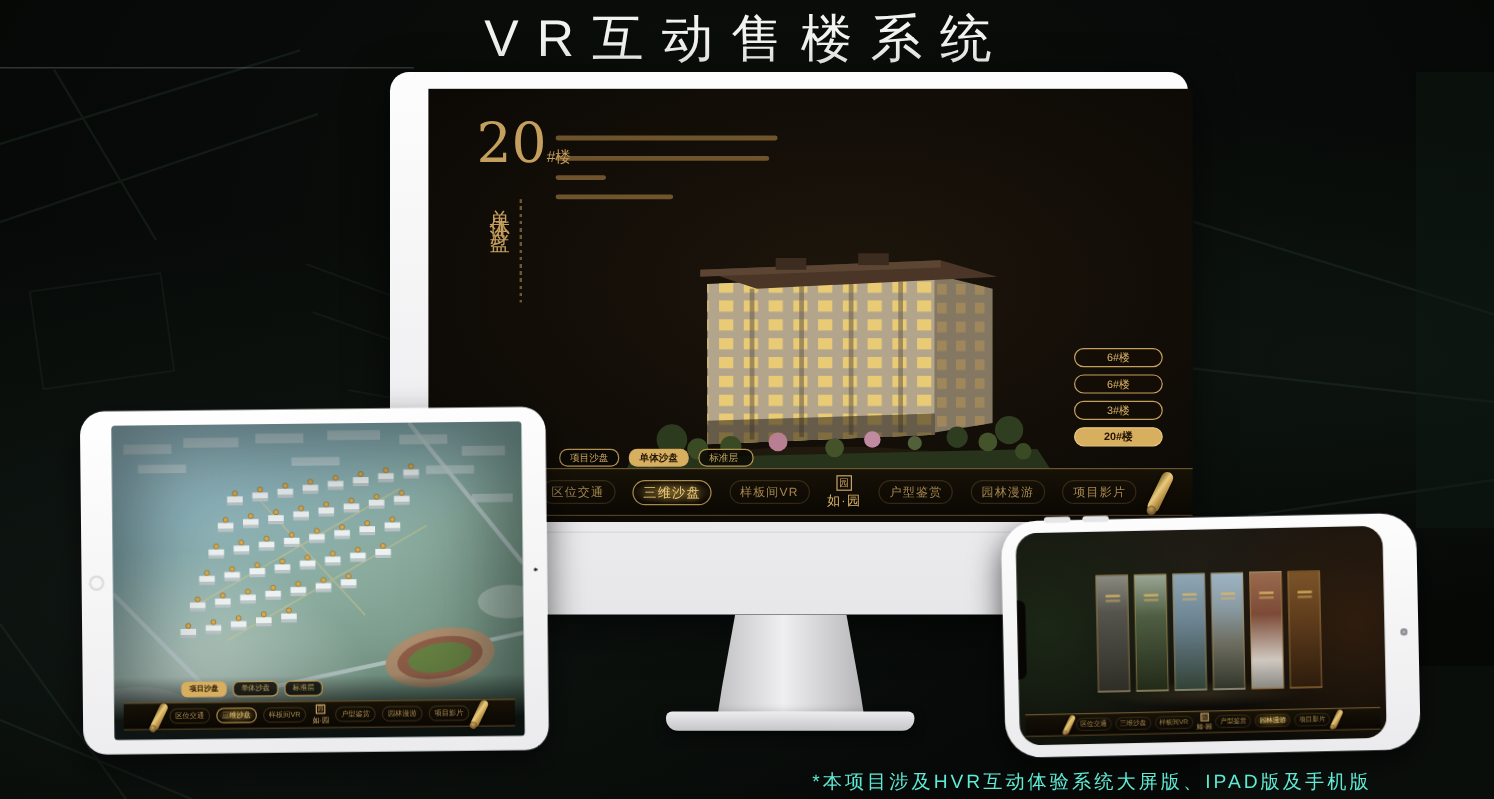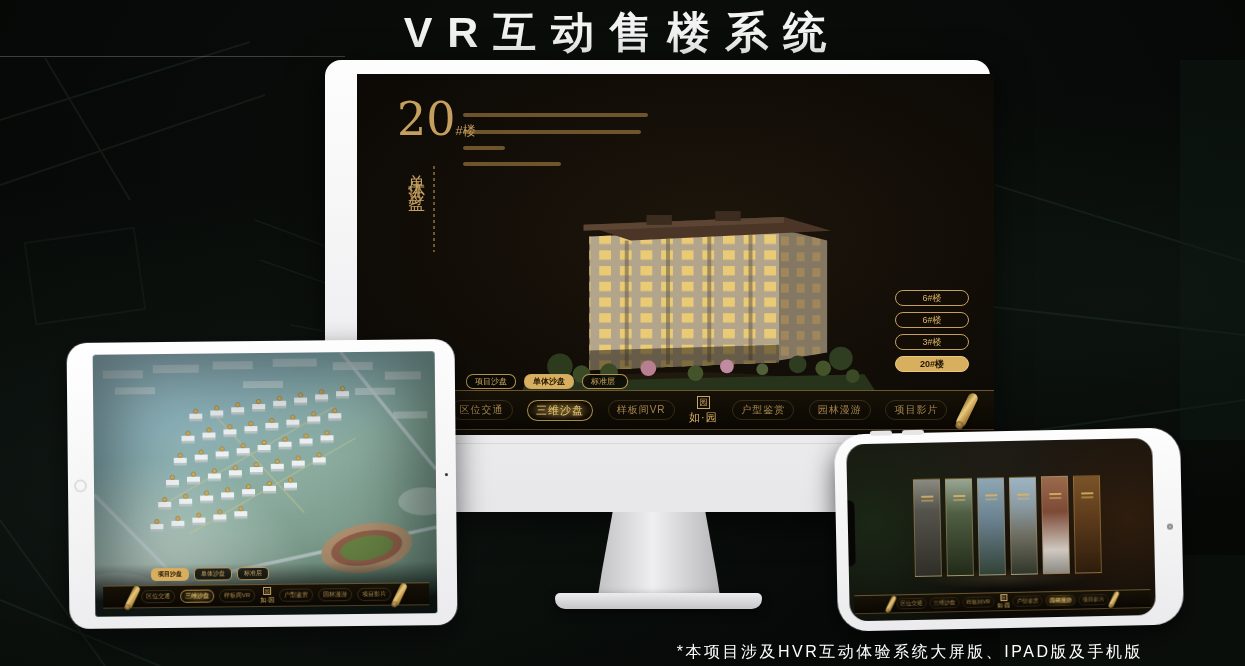--- a/index.html
+++ b/index.html
@@ -11,22 +11,22 @@
     background:
       radial-gradient(ellipse at 12% 75%, rgba(26,40,34,.45), transparent 45%),
       radial-gradient(ellipse at 90% 45%, rgba(22,36,28,.40), transparent 40%),
       radial-gradient(ellipse at 50% 30%, #0c100c 0%, #070a08 55%, #050705 100%);
   }
   .bg svg { position:absolute; inset:0; }
   .bg-hairline { position:absolute; top:56px; left:0; width:345px; height:1px; background:rgba(255,255,255,.22); }
 
   
   .page-title { position:absolute; top:4px; left:0; right:0; text-align:center;
-    font-size:43px; font-weight:bold; color:#f2f2f2; letter-spacing:15px; z-index:1; }
-  .footnote { position:absolute; right:102px; bottom:3px; color:#ffffff;
+    font-size:43px; font-weight:normal; color:#f2f2f2; letter-spacing:15px; z-index:1; }
+  .footnote { position:absolute; right:102px; bottom:3px; color:#5eead4;
     font-size:16px; letter-spacing:2.5px; z-index:9; }
 
   
   .scroll-icon { width:10px; height:36px; border-radius:5px; position:relative; flex:none;
     background:linear-gradient(100deg,#7a5c22,#eacb7c 40%,#c29a4d 70%,#8a6a2e);
     transform:rotate(26deg); box-shadow:0 1px 3px rgba(0,0,0,.7); }
   .scroll-icon::after { content:""; position:absolute; bottom:-3px; left:1px; width:8px; height:8px;
     border-radius:50%; background:radial-gradient(circle at 40% 40%, #caa45c, #4a3410); }
   .scroll-icon.sm { width:7px; height:24px; border-radius:4px; }
   .scroll-icon.sm::after { width:6px; height:6px; bottom:-2px; left:0; }

